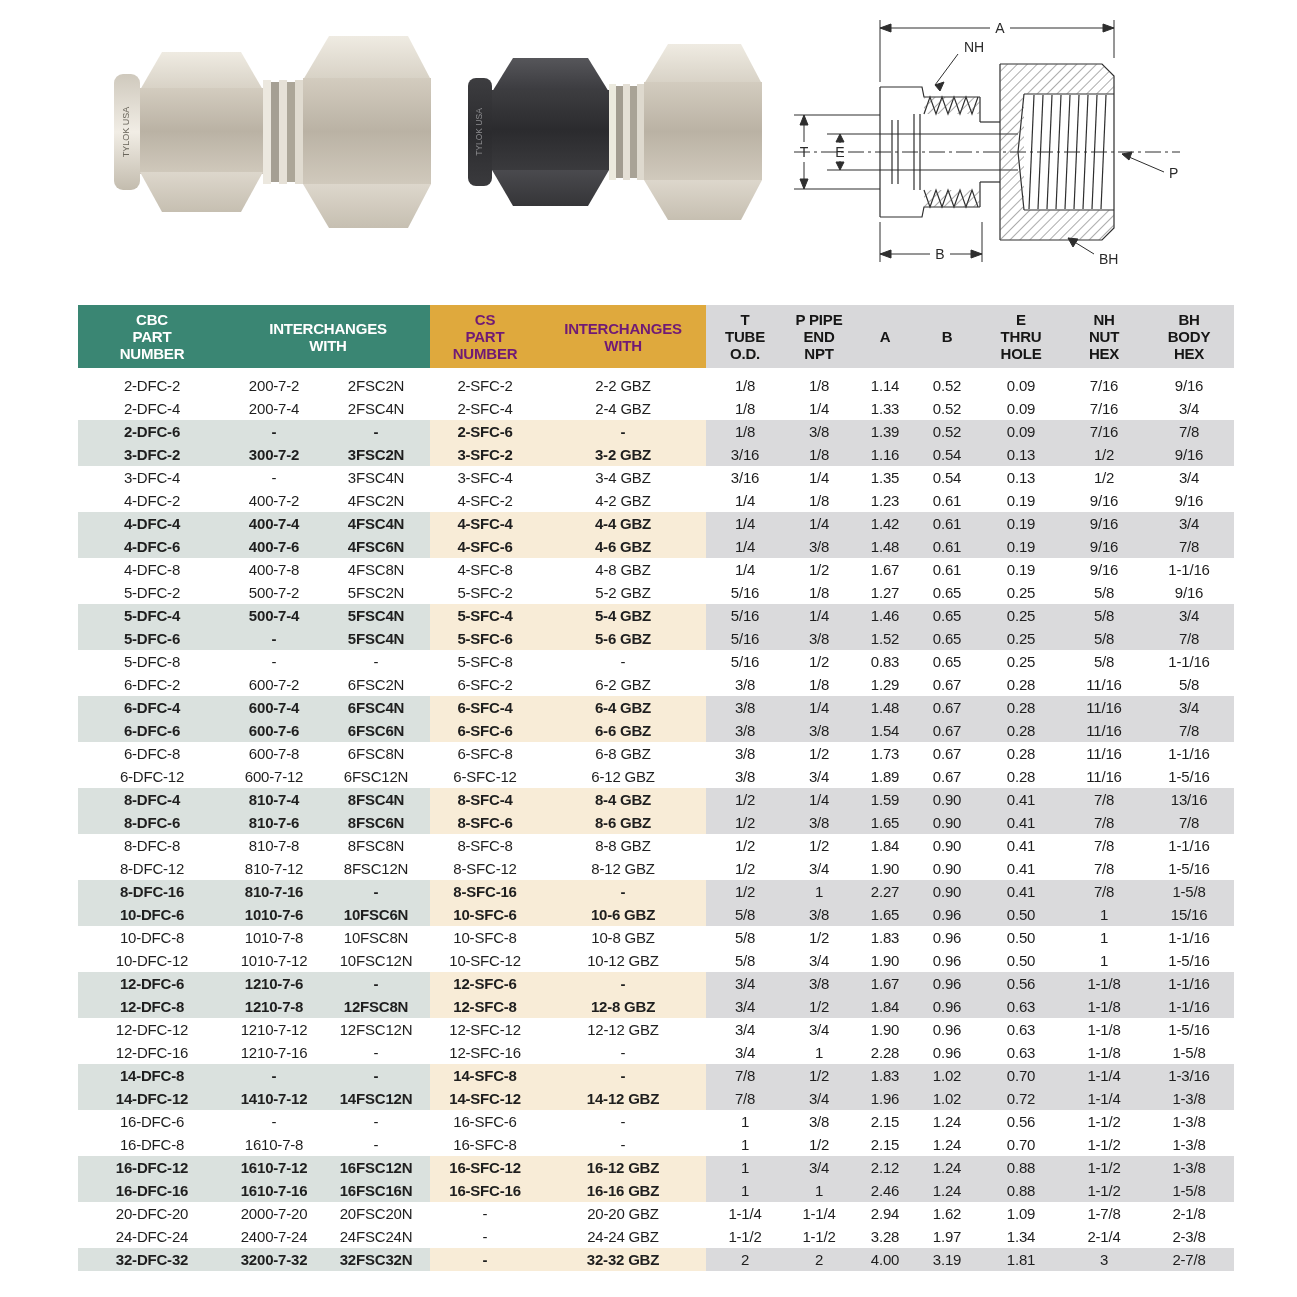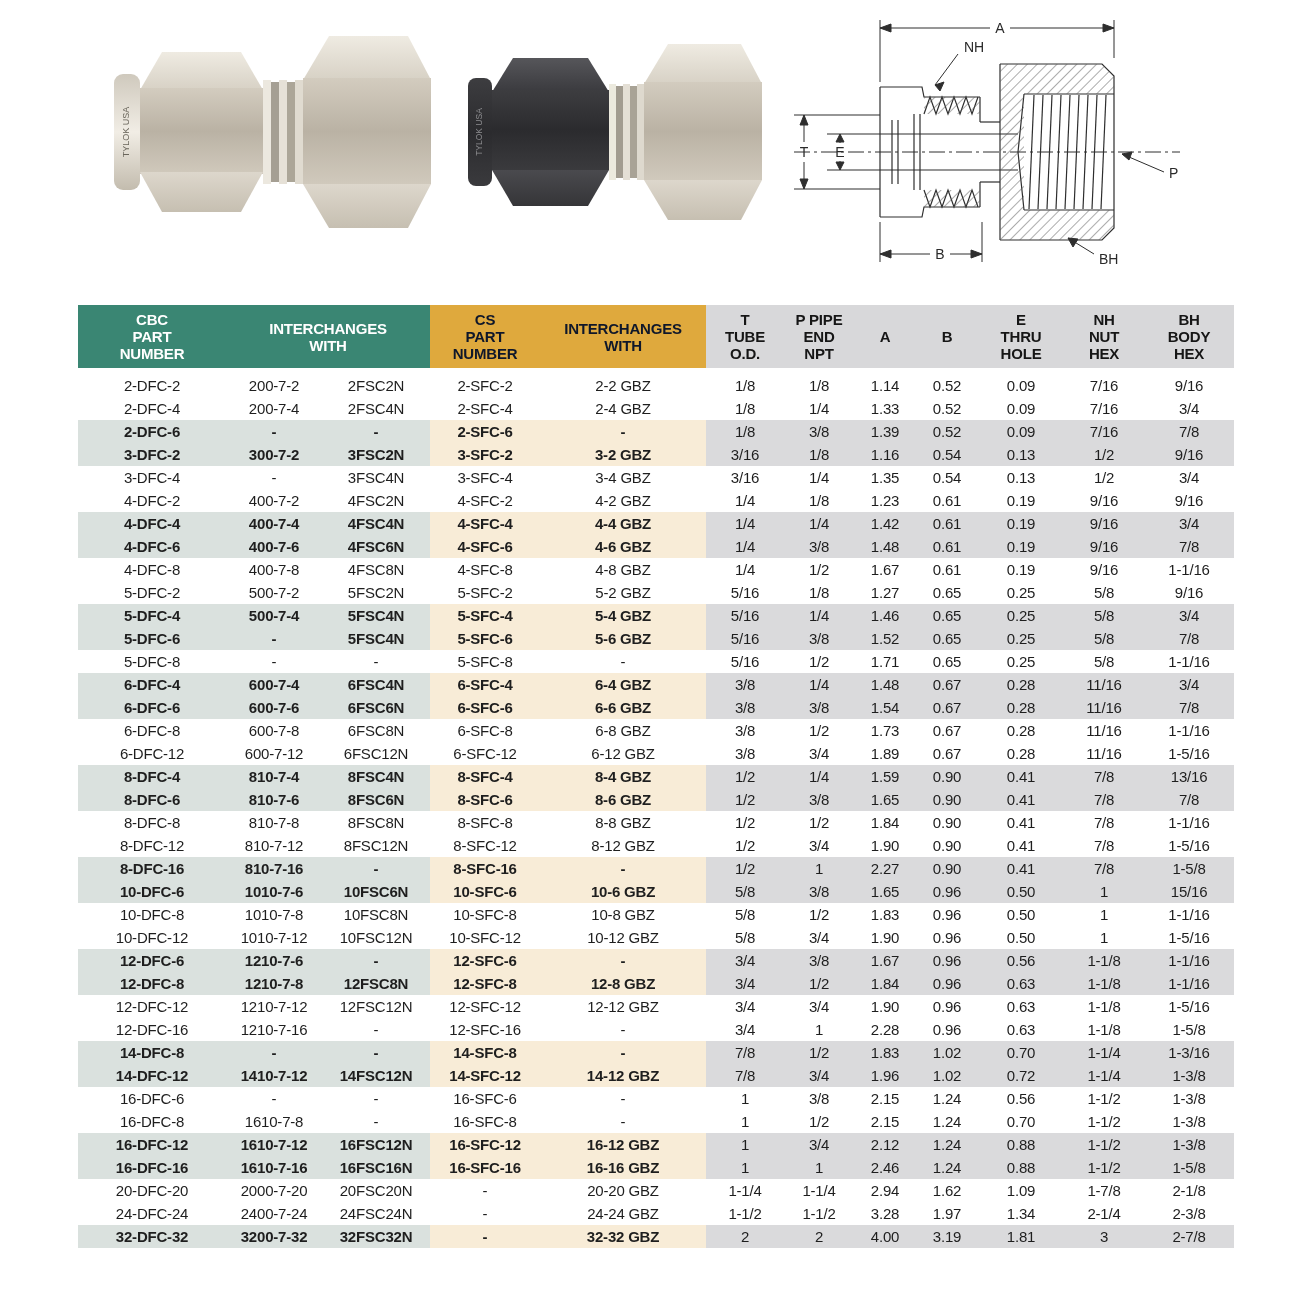--- a/index.html
+++ b/index.html
@@ -12,21 +12,21 @@
   #photo-blk{left:448px;top:32px;width:322px;height:200px;}
   #tech-drawing{left:772px;top:2px;width:460px;height:275px;}
   svg text.eng{font-family:"Liberation Sans",sans-serif;}
   svg text.dim{font-family:"Liberation Sans",sans-serif;font-size:14px;fill:#2a2a2a;}
   
   #spec-table{position:absolute;left:78px;top:305px;width:1156px;border-collapse:collapse;
               table-layout:fixed;font-size:15px;letter-spacing:-0.2px;}
   #spec-table th{font-weight:bold;font-size:15px;line-height:17px;padding:6px 0;vertical-align:middle;
                  border-bottom:6px solid #fff;}
   #spec-table th.sec-green{background:var(--header-green);color:#fff;}
-  #spec-table th.sec-gold{background:var(--header-gold);color:#0f172a;}
+  #spec-table th.sec-gold{background:var(--header-gold);color:#701a75;}
   #spec-table th.sec-gray{background:var(--header-gray);color:#161616;}
   #spec-table td{height:23px;line-height:23px;padding:0;text-align:center;white-space:nowrap;
                  overflow:hidden;background:#fff;font-weight:500;}
   #spec-table tr.shaded td.sec-green{background:var(--row-green);font-weight:bold;}
   #spec-table tr.shaded td.sec-gold{background:var(--row-gold);font-weight:bold;}
   #spec-table tr.shaded td.sec-gray{background:var(--row-gray);}
 </style>
 </head>
 <body>
 
@@ -460,25 +460,39 @@
           <td class="sec-gray">7/8</td>
         </tr>
         <tr>
           <td class="sec-green">5-DFC-8</td>
           <td class="sec-green">-</td>
           <td class="sec-green">-</td>
           <td class="sec-gold">5-SFC-8</td>
           <td class="sec-gold">-</td>
           <td class="sec-gray">5/16</td>
           <td class="sec-gray">1/2</td>
-          <td class="sec-gray">1.71</td>
+          <td class="sec-gray">0.83</td>
           <td class="sec-gray">0.65</td>
           <td class="sec-gray">0.25</td>
           <td class="sec-gray">5/8</td>
           <td class="sec-gray">1-1/16</td>
+        </tr>
+        <tr>
+          <td class="sec-green">6-DFC-2</td>
+          <td class="sec-green">600-7-2</td>
+          <td class="sec-green">6FSC2N</td>
+          <td class="sec-gold">6-SFC-2</td>
+          <td class="sec-gold">6-2 GBZ</td>
+          <td class="sec-gray">3/8</td>
+          <td class="sec-gray">1/8</td>
+          <td class="sec-gray">1.29</td>
+          <td class="sec-gray">0.67</td>
+          <td class="sec-gray">0.28</td>
+          <td class="sec-gray">11/16</td>
+          <td class="sec-gray">5/8</td>
         </tr>
         <tr class="shaded">
           <td class="sec-green">6-DFC-4</td>
           <td class="sec-green">600-7-4</td>
           <td class="sec-green">6FSC4N</td>
           <td class="sec-gold">6-SFC-4</td>
           <td class="sec-gold">6-4 GBZ</td>
           <td class="sec-gray">3/8</td>
           <td class="sec-gray">1/4</td>
           <td class="sec-gray">1.48</td>

